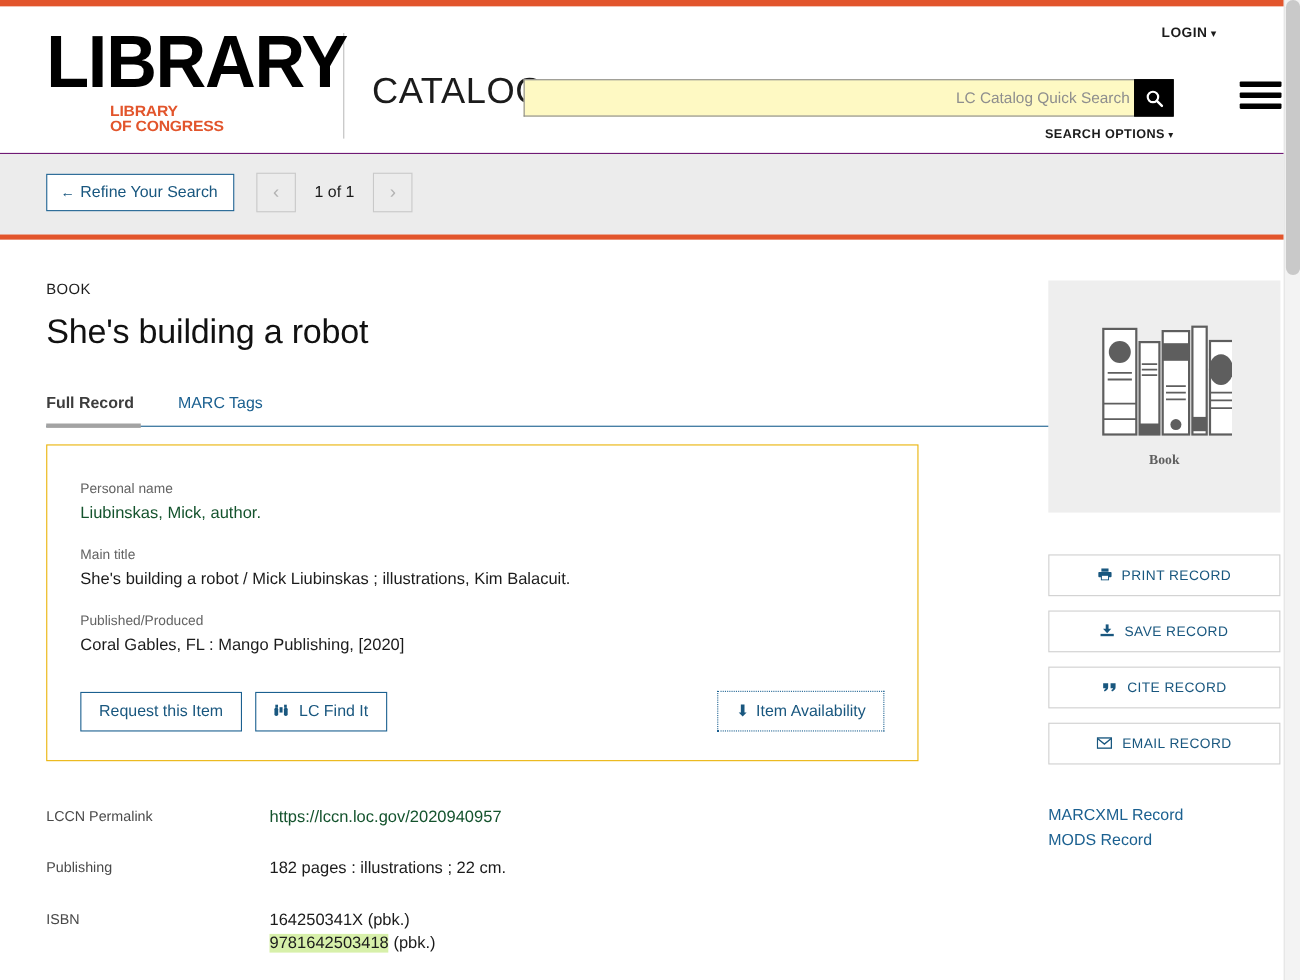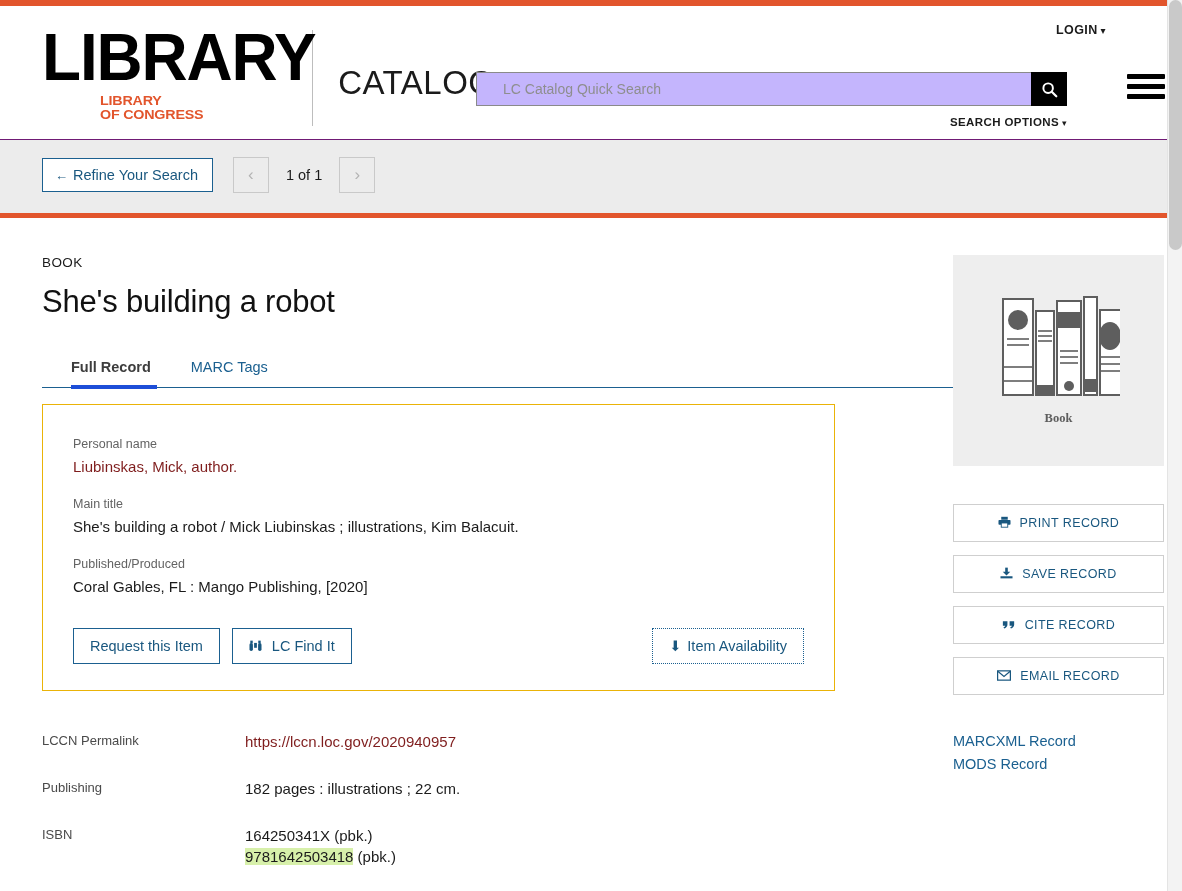--- a/index.html
+++ b/index.html
@@ -94,26 +94,27 @@
     width: 591px;
   }
   .searchbar {
     display: flex;
     height: 34px;
   }
   .searchbar input {
     flex: 1;
     border: 1px solid #8a8a8a;
     border-right: none;
-    padding: 0 26px;
+    padding: 0 4px;
     font-size: 14px;
     font-family: "Liberation Sans", sans-serif;
     color: #1b1b1b;
     outline: none;
-    background: #c4b5fd;
+    background: #fef9c3;
+    text-align: right;
   }
   .searchbar input::placeholder { color: #8e8e8e; }
   .search-btn {
     width: 36px;
     background: #000000;
     border: 1px solid #000;
     display: flex;
     align-items: center;
     justify-content: center;
     cursor: pointer;
@@ -227,24 +228,23 @@
     width: 1098px;
   }
   .tab {
     font-size: 14.5px;
     padding: 0 0 10px 0;
     cursor: pointer;
   }
   .tab.active {
     font-weight: bold;
     color: #3d3d3d;
-    border-bottom: 4px solid #1d4ed8;
+    border-bottom: 4px solid #a3a3a3;
     margin-bottom: -2px;
     padding-right: 6px;
-    margin-left: 29px;
   }
   .tab.inactive {
     color: #1b6090;
     margin-left: 34px;
   }
 
   
   .card {
     margin-top: 16px;
     border: 1px solid #eab308;
@@ -256,21 +256,21 @@
   .field-label {
     font-size: 12.5px;
     color: #636363;
     margin-bottom: 7px;
   }
   .field-value {
     font-size: 15px;
     color: #1b1b1b;
   }
   .field-value a, a.lnk {
-    color: #7f1d1d;
+    color: #14532d;
     text-decoration: none;
   }
 
   .card-actions {
     margin-top: 33px;
     display: flex;
     align-items: flex-end;
   }
   .btn-outline {
     border: 1px solid #1b6090;

